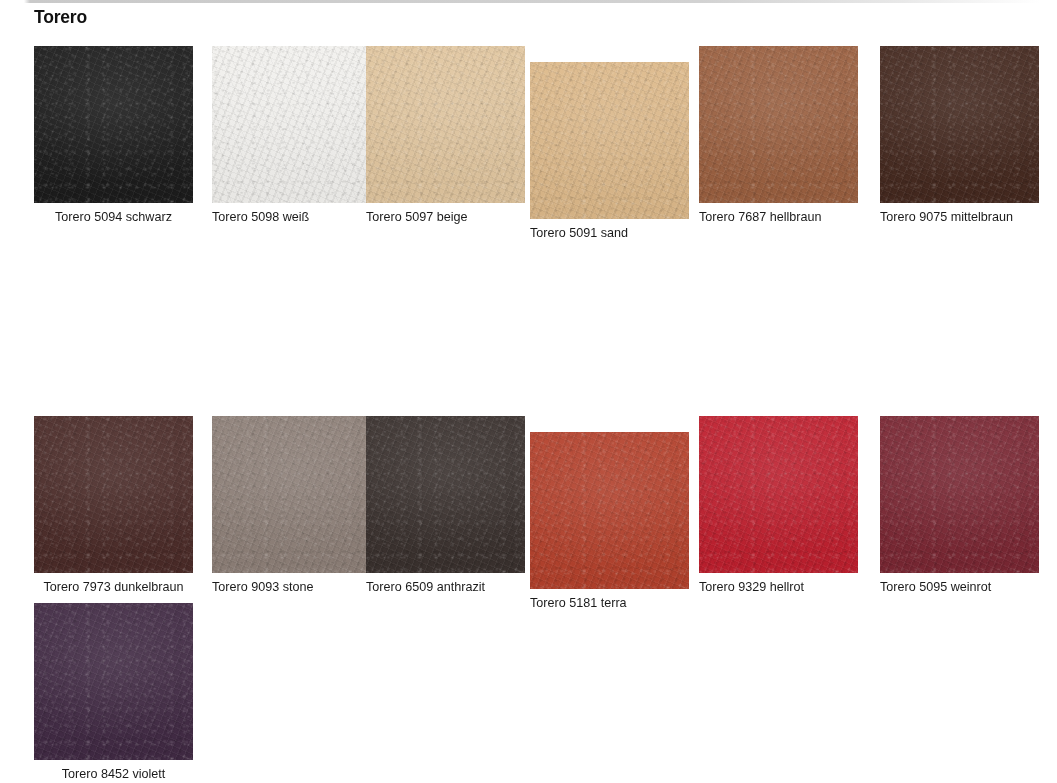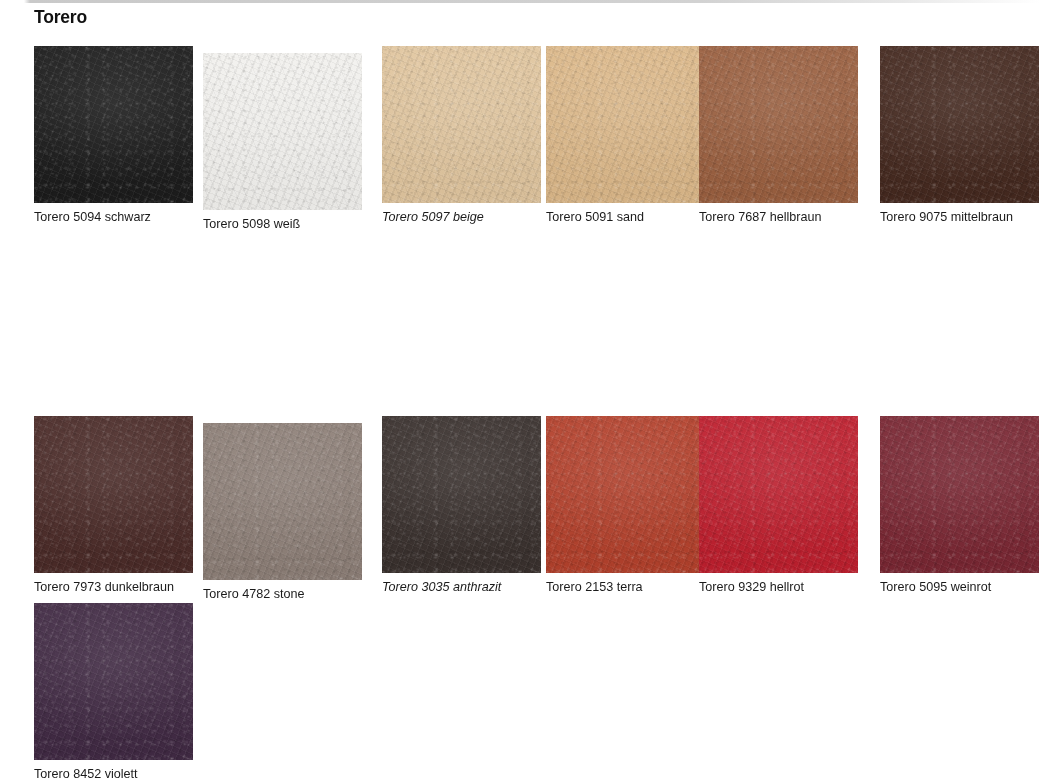--- a/index.html
+++ b/index.html
@@ -58,24 +58,24 @@
   }
   .swatch-row.row-1 { top: 46px; }
   .swatch-row.row-2 { top: 416px; }
   .swatch-row.row-3 { top: 603px; }
 
   .swatch-cell {
     position: absolute;
     top: 0;
     width: 159px;
   }
-  .swatch-cell.c0 { left: 0px; }
-  .swatch-cell.c1 { left: 169px; margin-top: 7px; }
-  .swatch-cell.c2 { left: 348px; font-style: italic; }
-  .swatch-cell.c3 { left: 512px; }
+  .swatch-cell.c0 { left: 0px; text-align: center; }
+  .swatch-cell.c1 { left: 178px; }
+  .swatch-cell.c2 { left: 332px; }
+  .swatch-cell.c3 { left: 496px; margin-top: 16px; }
   .swatch-cell.c4 { left: 665px; }
   .swatch-cell.c5 { left: 829px; margin-left: 17px; }
 
   .swatch-chip {
     width: 159px;
     height: 157px;
     position: relative;
     overflow: hidden;
   }
 
@@ -193,37 +193,37 @@
         <div class="sheen"></div>
       </div>
       <div class="swatch-label">Torero 7973 dunkelbraun</div>
     </div>
     <div class="swatch-cell c1">
       <div class="swatch-chip" style="background-color: rgb(142, 128, 120);">
         <div class="grain"></div>
         <div class="grain2"></div>
         <div class="sheen"></div>
       </div>
-      <div class="swatch-label">Torero 4782 stone</div>
+      <div class="swatch-label">Torero 9093 stone</div>
     </div>
     <div class="swatch-cell c2">
       <div class="swatch-chip" style="background-color: rgb(58, 49, 46);">
         <div class="grain"></div>
         <div class="grain2"></div>
         <div class="sheen"></div>
       </div>
-      <div class="swatch-label">Torero 3035 anthrazit</div>
+      <div class="swatch-label">Torero 6509 anthrazit</div>
     </div>
     <div class="swatch-cell c3">
       <div class="swatch-chip" style="background-color: rgb(180, 65, 44);">
         <div class="grain"></div>
         <div class="grain2"></div>
         <div class="sheen"></div>
       </div>
-      <div class="swatch-label">Torero 2153 terra</div>
+      <div class="swatch-label">Torero 5181 terra</div>
     </div>
     <div class="swatch-cell c4">
       <div class="swatch-chip" style="background-color: rgb(191, 31, 46);">
         <div class="grain"></div>
         <div class="grain2"></div>
         <div class="sheen"></div>
       </div>
       <div class="swatch-label">Torero 9329 hellrot</div>
     </div>
     <div class="swatch-cell c5">

